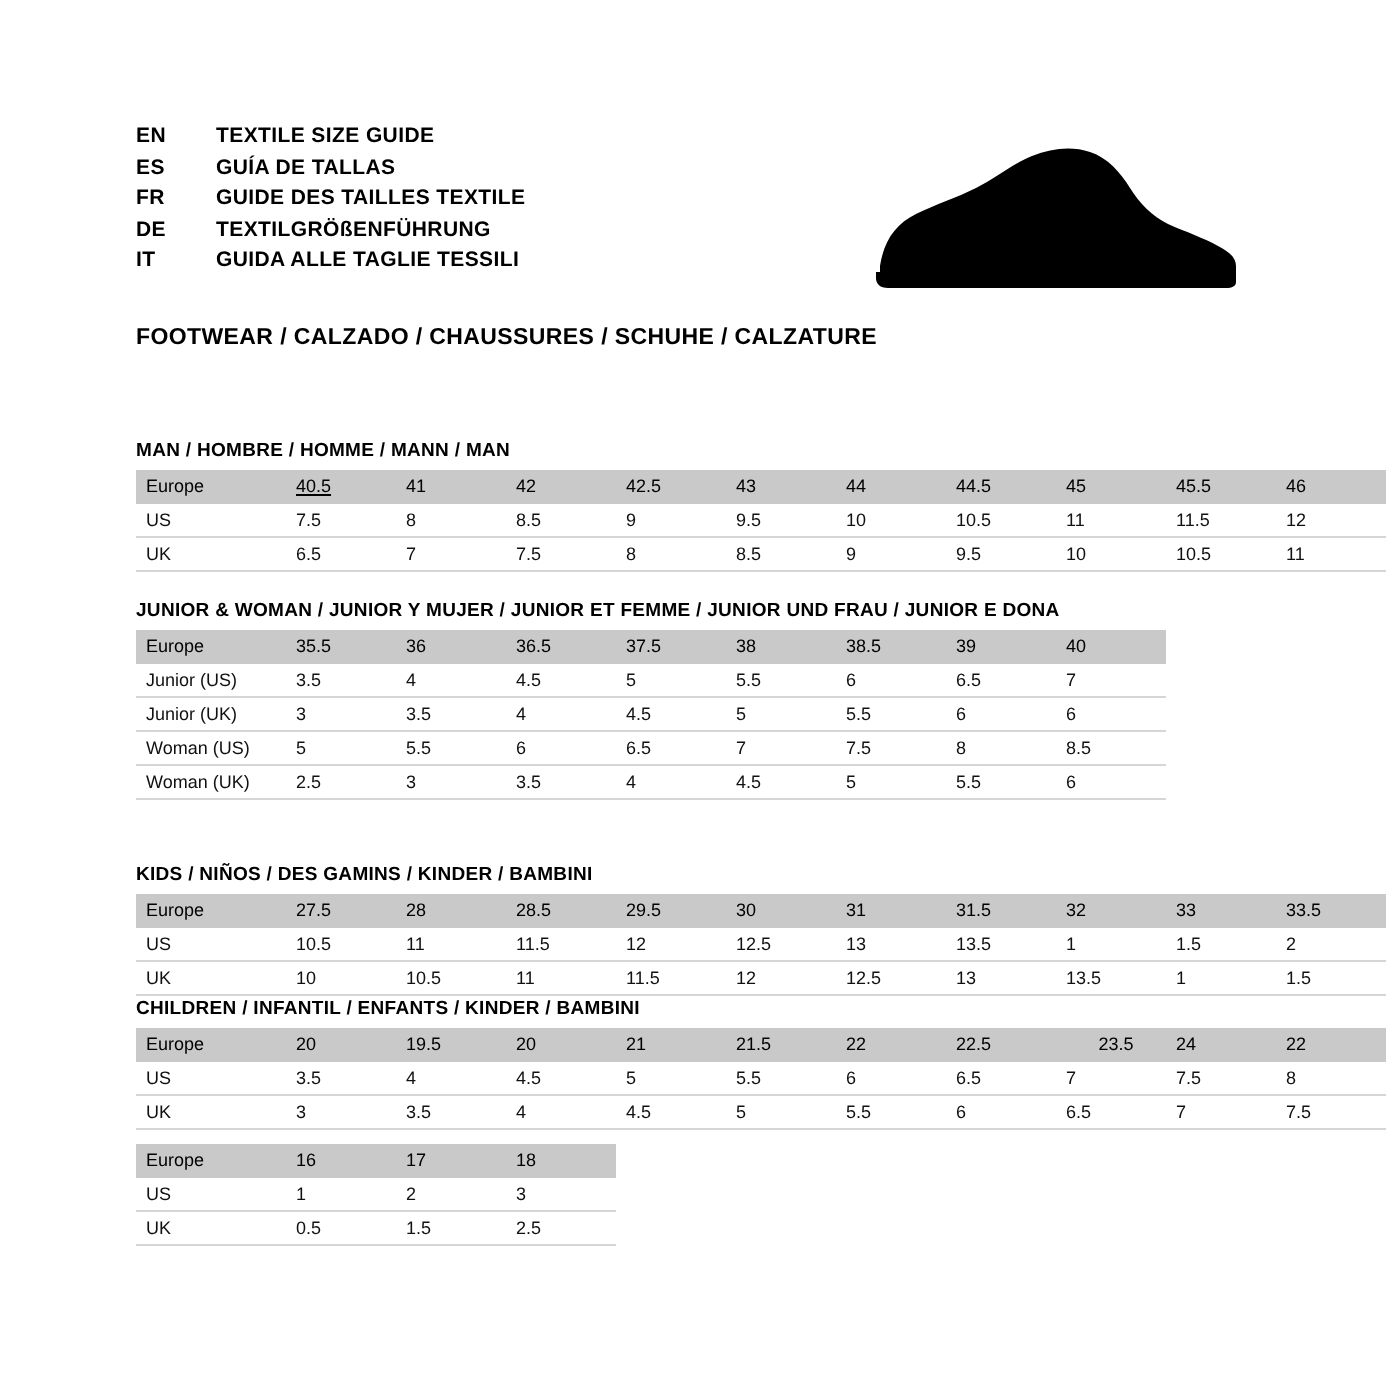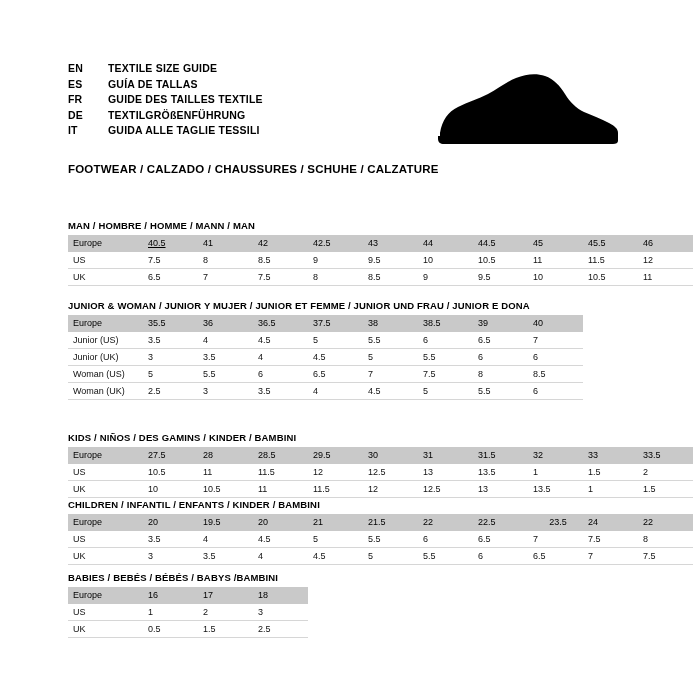--- a/index.html
+++ b/index.html
@@ -348,21 +348,20 @@
             <td style="width: 50px;">6</td>
             <td style="width: 50px;">6.5</td>
             <td style="width: 50px;">7</td>
             <td style="width: 50px;">7.5</td>
           </tr>
         </tbody>
       </table>
   </div>
 
   <div class="section" id="sec-babies">
-    <div class="section-title">BABIES / BEBÉS / BÉBÉS / BABYS /BAMBINI</div>
     <table class="size" style="width: 220px;">
         <tbody id="body-babies">
           <tr class="head">
             <td class="label">Europe</td>
             <td style="width: 50px;">16</td>
             <td style="width: 50px;">17</td>
             <td style="width: 50px;">18</td>
           </tr>
           <tr>
             <td class="label">US</td>

